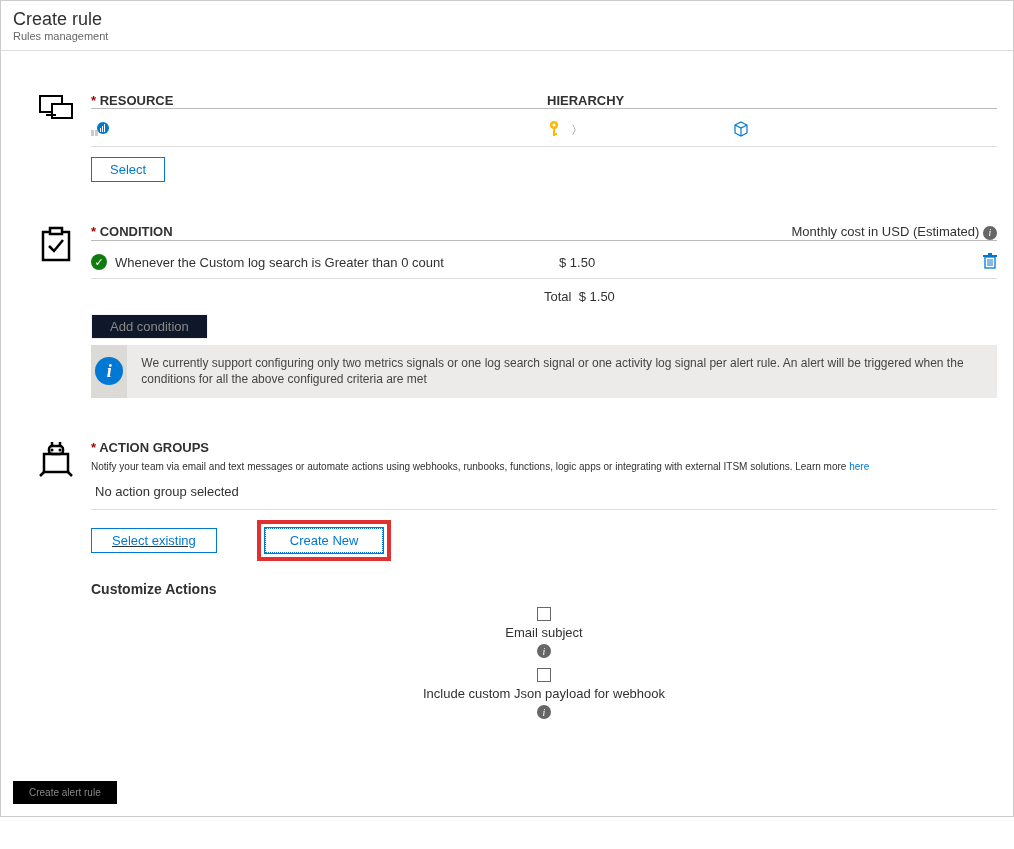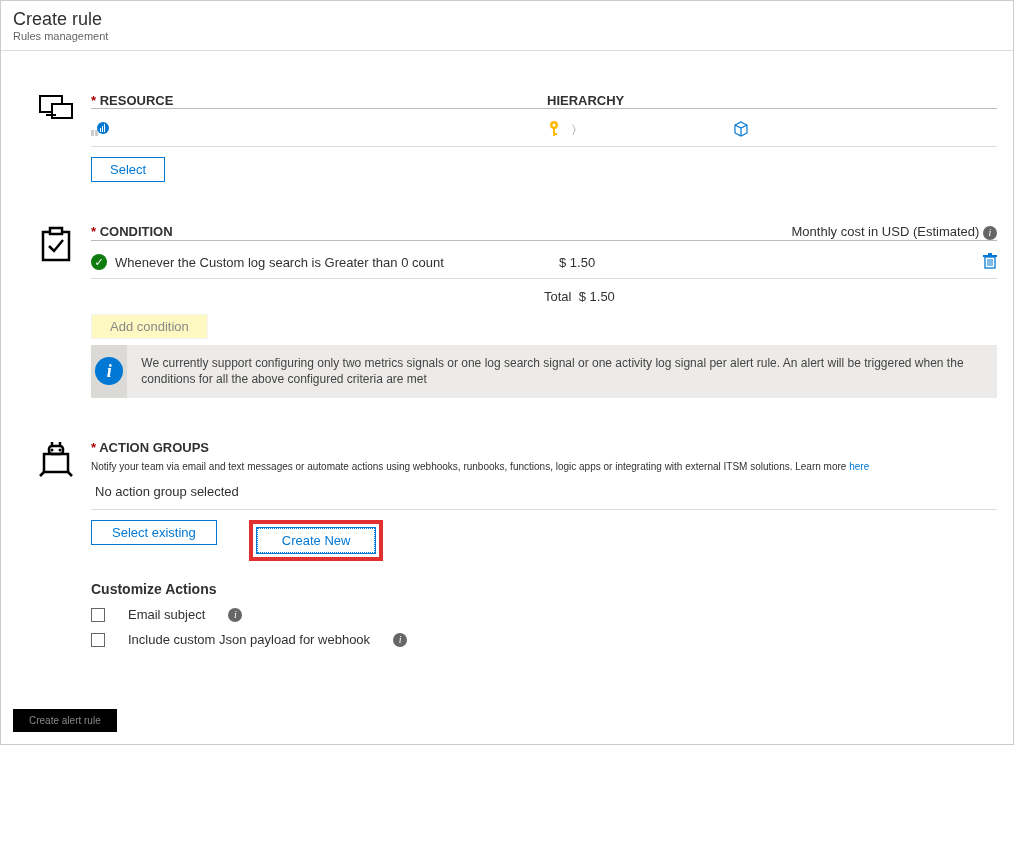--- a/index.html
+++ b/index.html
@@ -11,36 +11,36 @@
 .content { padding: 30px 0 40px 0; }
 .section { display: flex; align-items: flex-start; padding: 12px 8px 30px 20px; }
 .sec-icon { width: 70px; flex-shrink:0; display:flex; justify-content:center; padding-top:2px; }
 .sec-body { flex: 1; padding-right: 8px; }
 .row-head { display: flex; border-bottom: 1px solid #bbb; padding-bottom: 0; margin-bottom:6px; }
 .lbl { font-size: 13px; font-weight: 600; text-transform: uppercase; }
 .req::before { content: "* "; color: #a80000; }
 .col-left { flex: 1; }
 .row-data { display:flex; align-items:center; border-bottom:1px solid #ddd; padding: 6px 0; min-height:30px; }
 .btn { display:inline-block; border:1px solid #0078d4; color:#0078d4; background:#fff; padding: 4px 18px; font-size:13px; cursor:pointer; font-family:inherit; }
-.btn-disabled { border:1px solid #f3f2f1; background:#fef9c3; color:#8a8886; padding:4px 18px; font-size:13px; cursor:default; font-family:inherit; }
+.btn-disabled { border:1px solid #f3f2f1; background:#0f172a; color:#8a8886; padding:4px 18px; font-size:13px; cursor:default; font-family:inherit; }
 .cond-row { display:flex; align-items:center; border-bottom:1px solid #ddd; padding:6px 0; }
 .green-check { width:16px; height:16px; border-radius:50%; background:#107c10; color:#fff; display:inline-flex; align-items:center; justify-content:center; font-size:11px; margin-right:8px; }
 .total-row { display:flex; padding:10px 0; }
 .info-box { display:flex; background:#edebe9; margin-top:6px; }
 .info-left { width:48px; background:#dcdad7; display:flex; align-items:center; justify-content:center; }
 .info-circle { width:28px; height:28px; border-radius:50%; background:#0078d4; color:#fff; display:flex; align-items:center; justify-content:center; font-family:Georgia,serif; font-style:italic; font-weight:bold; font-size:18px; }
 .info-text { padding:10px 14px; font-size:12px; color:#444; line-height:1.4; }
 .desc { font-size:10px; margin:6px 0 2px 0; }
 .link { color:#0078d4; cursor:pointer; }
 .ag-head { display:flex; font-size:11px; font-weight:600; color:#333; padding:6px 4px; border-bottom:1px solid #bbb; margin-top:14px; }
 .ag-row { padding:10px 4px; border-bottom:1px solid #ddd; font-size:13px; }
-.btns-row { margin-top:10px; display:flex; gap:32px; align-items:flex-start; }
+.btns-row { margin-top:10px; display:flex; gap:40px; align-items:center;text-decoration:underline; }
 .highlight-box { border:4px solid #e03030; padding:4px; display:inline-block; }
 .custom-title { font-weight:600; font-size:14px; margin-top:20px; }
-.chk-row { display:flex; align-items:center; margin-top:10px; gap:23px; }
+.chk-row { display:flex; align-items:center; margin-top:10px; gap:4px;flex-direction:column; }
 .chk { width:14px; height:14px; border:1px solid #666; }
 .info-i { width:14px; height:14px; border-radius:50%; background:#666; color:#fff; display:inline-flex; align-items:center; justify-content:center; font-size:10px; font-style:italic; font-family:Georgia,serif; }
 .footer { padding:12px; border-top:0; }
 .footer-btn { background:#000000; color:#8a8886; padding:6px 16px; border:none; font-size:10px; font-family:inherit; cursor:default; }
 .chevron { color:#666; font-size:12px; margin:0 10px; }
 .cost-col { flex:1; text-align:left; padding-left:60px; }
 .del-col { width:30px; text-align:right; }
 .trash { color:#0078d4; font-size:14px; }
 </style>
 </head>

